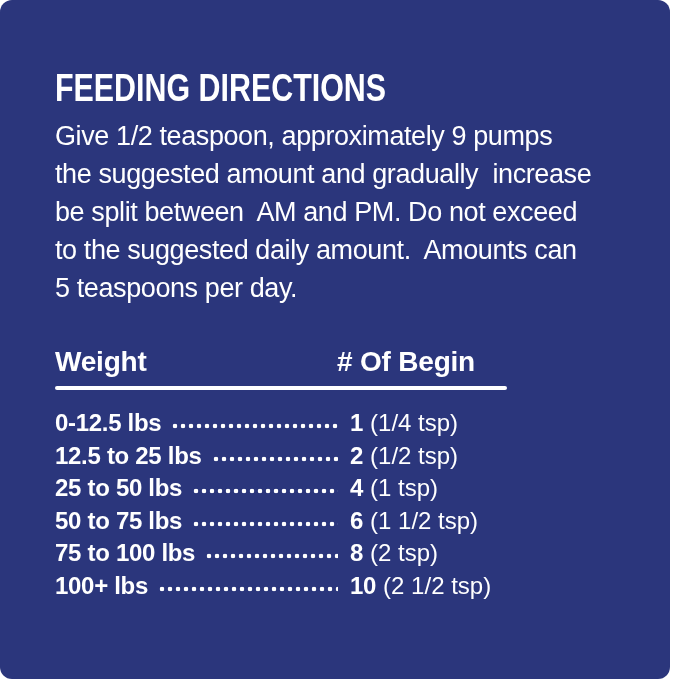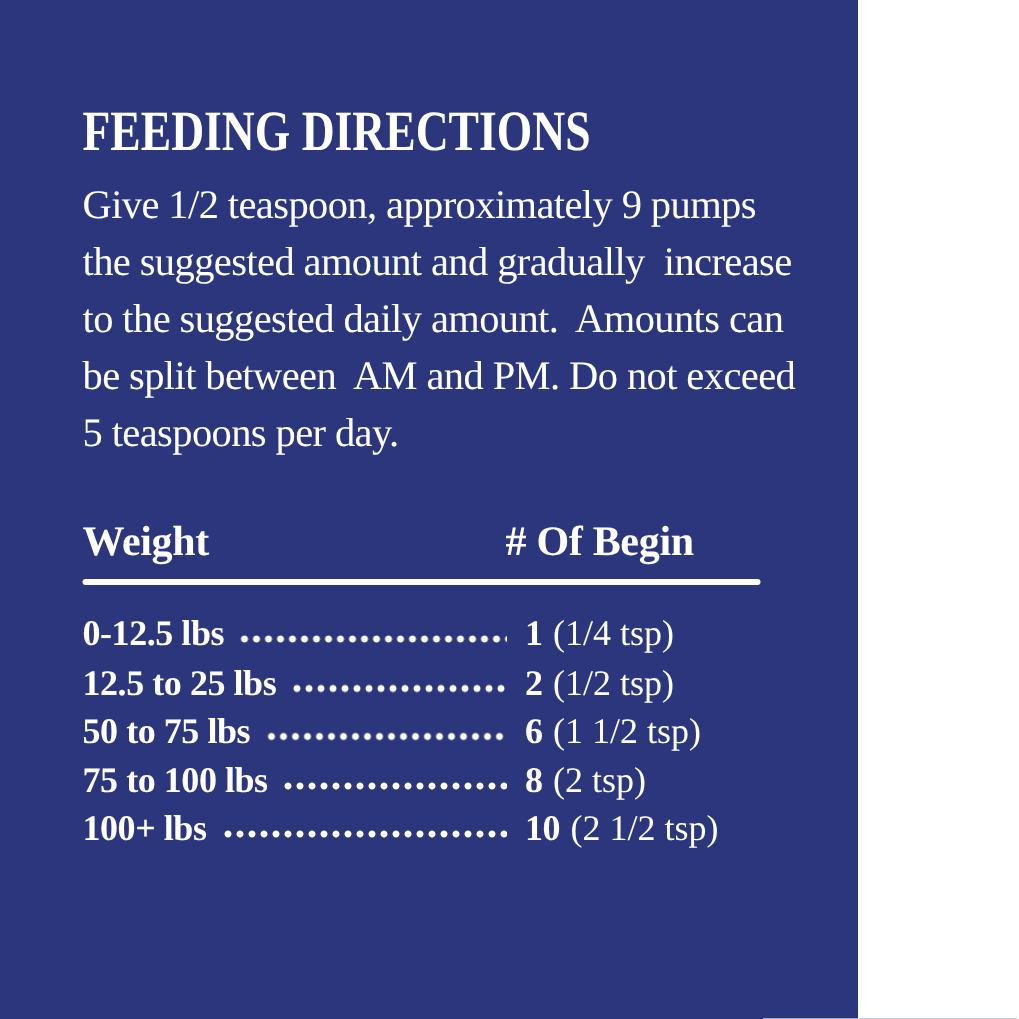--- a/index.html
+++ b/index.html
@@ -2,28 +2,29 @@
 <html style="--bg: #2B367C; --fg: #FFFFFF;"><head>
 <meta charset="utf-8">
 <style>
   html, body {
     margin: 0;
     padding: 0;
     background: #ffffff;
   }
   .panel {
     position: relative;
-    width: 572px;
+    width: 670px;
     height: 679px;
     box-sizing: border-box;
     background: var(--bg, #2B367C);
     color: var(--fg, #FFFFFF);
-    font-family: Liberation Serif, serif;
+    font-family: Liberation Sans, sans-serif;
     padding: 66px 30px 0 55px;
     overflow: hidden;
+    border-radius: 12px;
   }
   .title {
     margin: 0;
     font-size: 38px;
     font-weight: 700;
     letter-spacing: 0px;
     transform: scaleX(0.80);
     transform-origin: left center;
     white-space: nowrap;
     line-height: 44px;
@@ -88,23 +89,23 @@
 <div class="panel">
 
   <h1 class="title">FEEDING DIRECTIONS</h1>
 
   <div class="directions" id="directions">
   <div class="dline">Give 1/2 teaspoon, approximately 9 pumps</div>
 
 
   <div class="dline">the suggested amount and gradually  increase</div>
 
+  <div class="dline">be split between  AM and PM. Do not exceed</div>
+
   <div class="dline">to the suggested daily amount.  Amounts can</div>
-
-  <div class="dline">be split between  AM and PM. Do not exceed</div>
 
   <div class="dline">5 teaspoons per day.</div>
 </div>
 
   <div class="ftable">
     <div class="thead">
       <span class="th-weight">Weight</span>
       <span class="th-pumps"># Of Begin</span>
     </div>
     <div class="rule"></div>
@@ -122,20 +123,29 @@
   <div class="row">
     <span class="rw">
       <span class="wlabel">12.5 to 25 lbs</span>
       <span class="leader"></span>
     </span>
     <span class="pumps-cell">
       <span class="pnum">2</span><span class="ptsp">(1/2 tsp)</span>
     </span>
   </div>
 
+  <div class="row">
+    <span class="rw">
+      <span class="wlabel">25 to 50 lbs</span>
+      <span class="leader"></span>
+    </span>
+    <span class="pumps-cell">
+      <span class="pnum">4</span><span class="ptsp">(1 tsp)</span>
+    </span>
+  </div>
 
   <div class="row">
     <span class="rw">
       <span class="wlabel">50 to 75 lbs</span>
       <span class="leader"></span>
     </span>
     <span class="pumps-cell">
       <span class="pnum">6</span><span class="ptsp">(1 1/2 tsp)</span>
     </span>
   </div>

